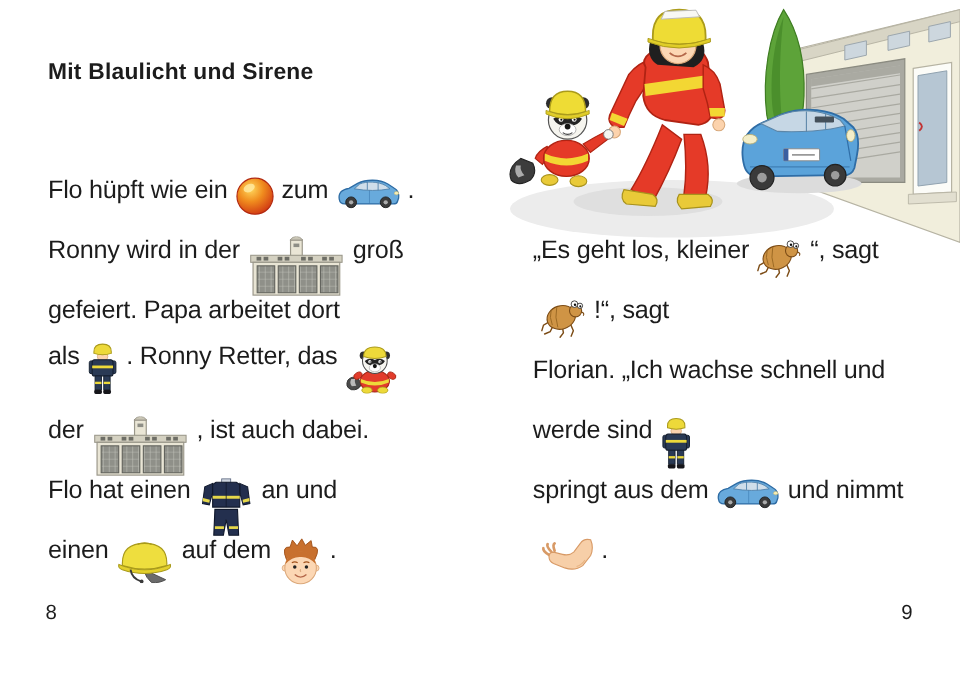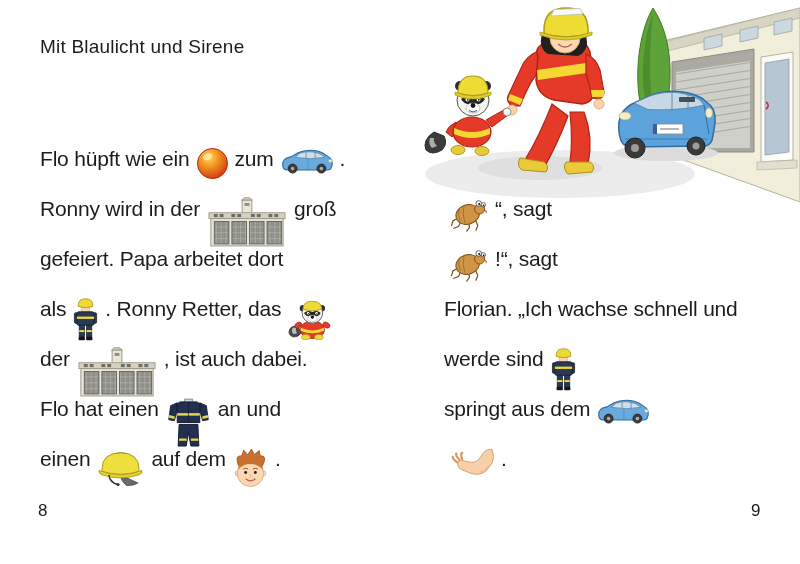--- a/index.html
+++ b/index.html
@@ -1,21 +1,21 @@
 <!DOCTYPE html>
 <html><head>
 <meta charset="utf-8">
 <style>
   html,body{margin:0;padding:0;}
   body{
     width:800px;height:564px;background:#ffffff;position:relative;overflow:hidden;
     font-family:"Liberation Sans",sans-serif;color:#1c1c1c;
   }
   .page-title{
-    position:absolute;left:40px;top:36px;font-size:19px;font-weight:normal;letter-spacing:.2px;
+    position:absolute;left:40px;top:50px;font-size:19px;font-weight:bold;letter-spacing:.2px;
   }
   .line{
     position:absolute;height:50px;display:flex;align-items:flex-start;
     font-size:21px;letter-spacing:-.2px;white-space:pre;overflow:visible;
   }
   .line.lp{left:40px;}
   .line.rp{left:444px;}
   .pagenum{position:absolute;font-size:17px;}
   #pn-left{left:38px;top:501px;}
   #pn-right{left:751px;top:501px;}
@@ -187,21 +187,21 @@
   <div class="page-title">Mit Blaulicht und Sirene</div>
   <div class="line lp" style="top:147px"><span class="txt">Flo hüpft wie ein</span><span class="icon icon-ball"><svg>
           <use href="#sym-ball"></use>
         </svg></span><span class="txt">zum</span><span class="icon icon-car"><svg>
           <use href="#sym-car"></use>
         </svg></span><span class="txt">.</span></div>
   <div class="line lp" style="top:197px"><span class="txt">Ronny wird in der</span><span class="icon icon-fire-station"><svg>
           <use href="#sym-fire-station"></use>
         </svg></span><span class="txt">groß</span></div>
   <div class="line lp" style="top:247px"><span class="txt">gefeiert. Papa arbeitet dort</span></div>
-  <div class="line lp" style="top:297px"><span class="txt">als</span><span class="icon icon-firefighter"><svg>
+  <div class="line lp" style="top:285px"><span class="txt">als</span><span class="icon icon-firefighter"><svg>
           <use href="#sym-firefighter"></use>
         </svg></span><span class="txt">. Ronny Retter, das</span><span class="icon icon-raccoon"><svg>
           <use href="#sym-raccoon"></use>
         </svg></span></div>
   <div class="line lp" style="top:347px"><span class="txt">der</span><span class="icon icon-fire-station"><svg>
           <use href="#sym-fire-station"></use>
         </svg></span><span class="txt">, ist auch dabei.</span></div>
   <div class="line lp" style="top:397px"><span class="txt">Flo hat einen</span><span class="icon icon-fire-suit"><svg>
           <use href="#sym-fire-suit"></use>
         </svg></span><span class="txt">an und</span></div>
@@ -305,30 +305,30 @@
       <circle cx="47.8" cy="99.8" r="0.9" fill="#111"></circle>
         <circle cx="58.8" cy="99.8" r="0.9" fill="#111"></circle>
       <ellipse cx="53" cy="108" rx="7" ry="5" fill="#fff" stroke="#999" stroke-width="0.6"></ellipse>
       <circle cx="53" cy="105.5" r="2.4" fill="#151515"></circle>
       <path d="M49,110.5 Q53,113.5 57,110.5" stroke="#444" stroke-width="0.9" fill="none"></path>
       <path d="M38,93 Q38,76 53,76 Q68,76 68,93 Q53,98 38,93 Z" fill="#eedc35" stroke="#ab9b1a" stroke-width="1.2"></path>
       <path d="M35,92 Q53,100 71,92 L71,95 Q53,103 35,95 Z" fill="#e0cd28" stroke="#ab9b1a" stroke-width="0.7"></path>
     </g>
   </svg>
 
-  <div class="line rp" style="top:197px"><span class="icon icon-flea"><svg>
+  <div class="line rp" style="top:197px"><span class="txt">„Es geht los, kleiner</span><span class="icon icon-flea"><svg>
           <use href="#sym-flea"></use>
         </svg></span><span class="txt">“, sagt</span></div>
   <div class="line rp" style="top:247px"><span class="icon icon-flea"><svg>
           <use href="#sym-flea"></use>
         </svg></span><span class="txt">!“, sagt</span></div>
   <div class="line rp" style="top:297px"><span class="txt">Florian. „Ich wachse schnell und</span></div>
   <div class="line rp" style="top:347px"><span class="txt">werde sind</span><span class="icon icon-firefighter"><svg>
           <use href="#sym-firefighter"></use>
         </svg></span></div>
   <div class="line rp" style="top:397px"><span class="txt">springt aus dem</span><span class="icon icon-car"><svg>
           <use href="#sym-car"></use>
-        </svg></span></div>
+        </svg></span><span class="txt">und nimmt</span></div>
   <div class="line rp" style="top:447px"><span class="icon icon-arm"><svg>
           <use href="#sym-arm"></use>
         </svg></span><span class="txt">.</span></div>
   <div class="pagenum" id="pn-right">9</div>
 </div>
 
 </body></html>

